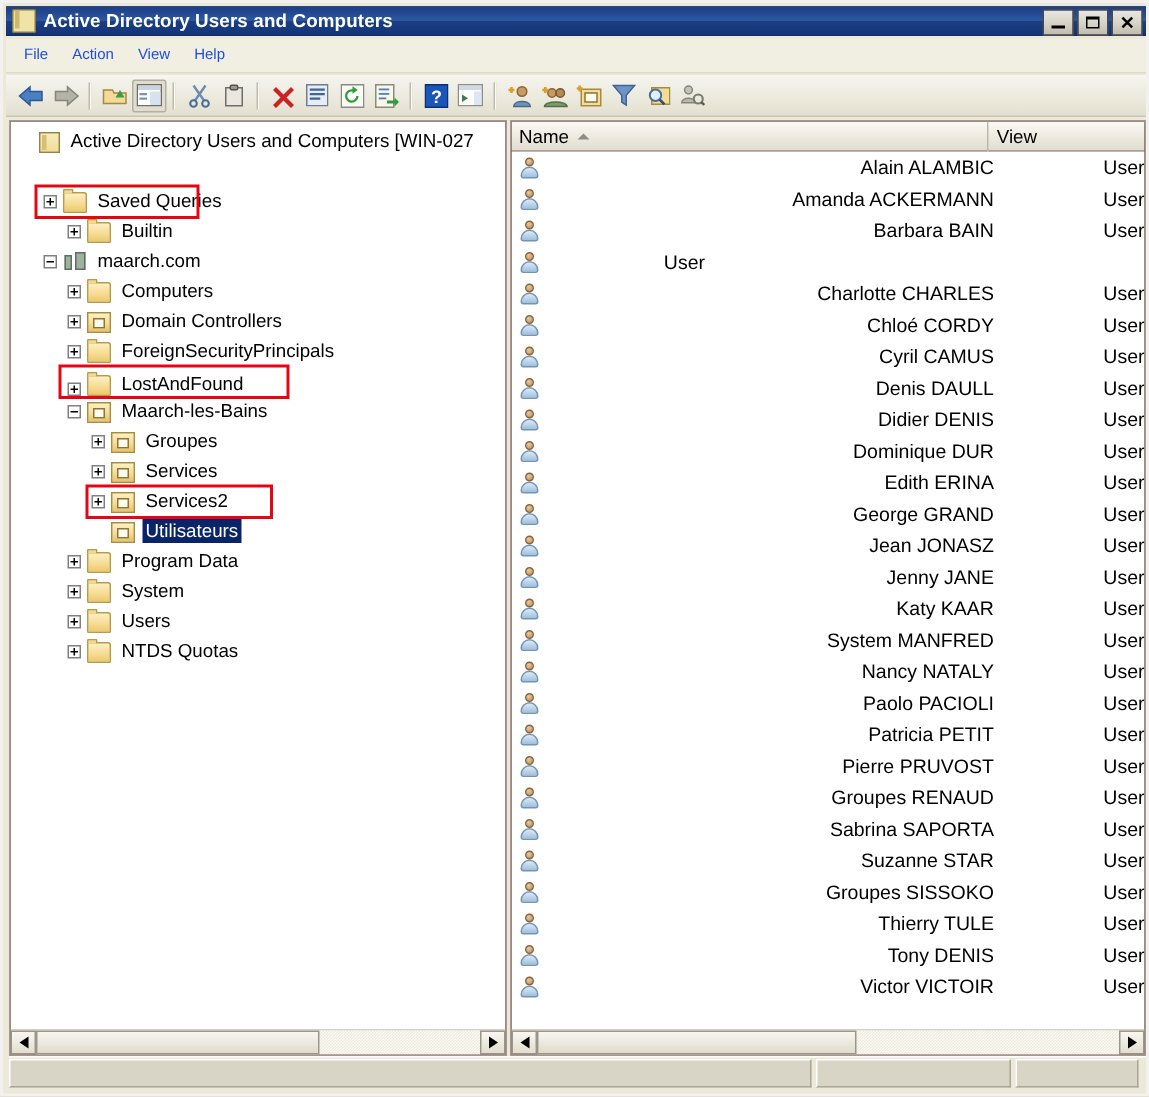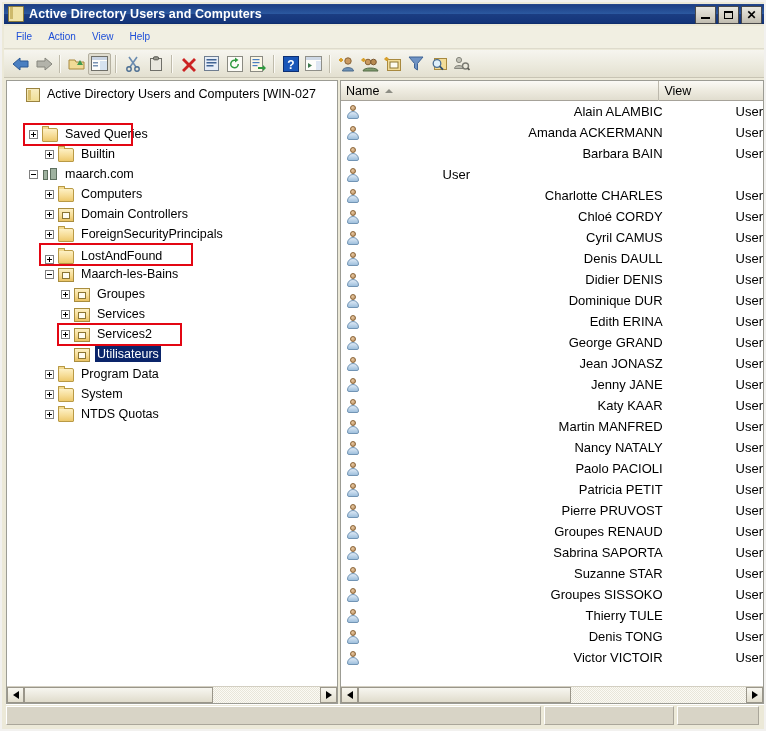--- a/index.html
+++ b/index.html
@@ -576,20 +576,25 @@
             <div class="node" style="padding-left: 36px;">
               <span class="twisty plus"></span>
               <span class="ico ico-folder"></span>
               <span class="node-label">Program Data</span>
             </div>
             <div class="node" style="padding-left: 36px;">
               <span class="twisty plus"></span>
               <span class="ico ico-folder"></span>
               <span class="node-label">System</span>
             </div>
+            <div class="node" style="padding-left: 36px;">
+              <span class="twisty plus"></span>
+              <span class="ico ico-folder"></span>
+              <span class="node-label">Users</span>
+            </div>
             <div class="node" style="padding-left: 36px; text-align: center;">
               <span class="twisty plus"></span>
               <span class="ico ico-folder"></span>
               <span class="node-label">NTDS Quotas</span>
             </div>
           </div>
         <div id="tree-annotations">
             <div class="redbox" style="border-color: rgb(227, 6, 19); left: 16px; top: 42px; width: 110px; height: 23px;"></div>
             <div class="redbox" style="border-color: rgb(227, 6, 19); left: 32px; top: 162px; width: 154.4px; height: 23px;"></div>
             <div class="redbox" style="border-color: rgb(227, 6, 19); left: 50px; top: 242px; width: 124.8px; height: 23px;"></div>
@@ -688,21 +693,21 @@
             <span class="lv-name">Jenny JANE</span>
             <span class="lv-type">User</span>
           </div>
           <div class="lv-row">
             <span class="user-ico"></span>
             <span class="lv-name">Katy KAAR</span>
             <span class="lv-type">User</span>
           </div>
           <div class="lv-row">
             <span class="user-ico"></span>
-            <span class="lv-name">Martin MANFRED</span>
+            <span class="lv-name">System MANFRED</span>
             <span class="lv-type">User</span>
           </div>
           <div class="lv-row">
             <span class="user-ico"></span>
             <span class="lv-name">Nancy NATALY</span>
             <span class="lv-type">User</span>
           </div>
           <div class="lv-row">
             <span class="user-ico"></span>
             <span class="lv-name">Paolo PACIOLI</span>
@@ -738,21 +743,21 @@
             <span class="lv-name">Groupes SISSOKO</span>
             <span class="lv-type">User</span>
           </div>
           <div class="lv-row">
             <span class="user-ico"></span>
             <span class="lv-name">Thierry TULE</span>
             <span class="lv-type">User</span>
           </div>
           <div class="lv-row">
             <span class="user-ico"></span>
-            <span class="lv-name">Denis TONG</span>
+            <span class="lv-name">Tony DENIS</span>
             <span class="lv-type">User</span>
           </div>
           <div class="lv-row">
             <span class="user-ico"></span>
             <span class="lv-name">Victor VICTOIR</span>
             <span class="lv-type">User</span>
           </div>
         </div>
       <div class="hscroll">
         <div class="sb-btn">

